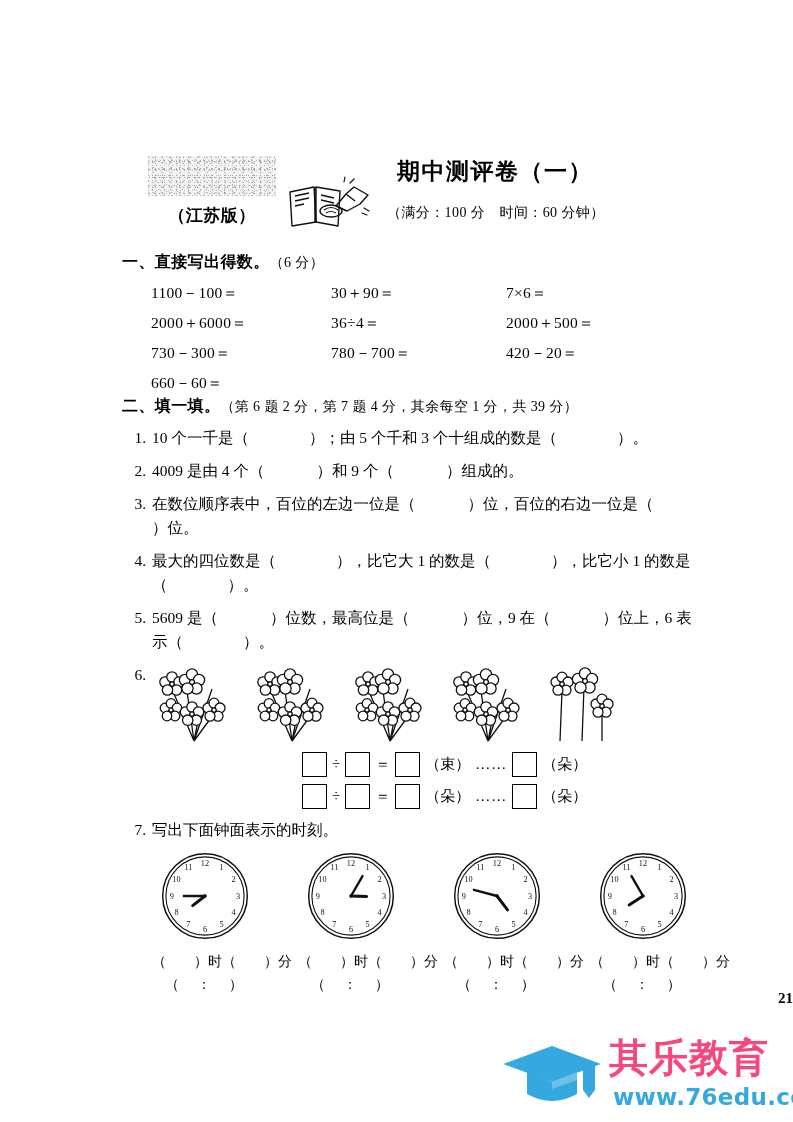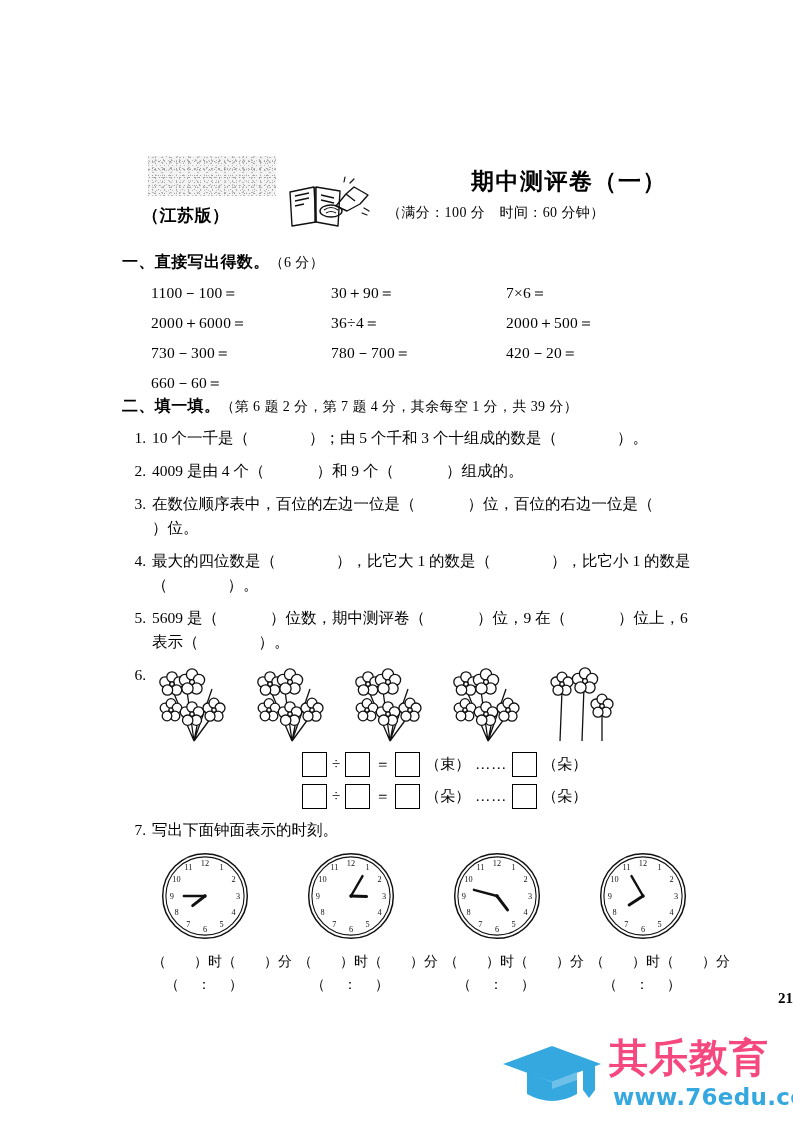--- a/index.html
+++ b/index.html
@@ -23,27 +23,27 @@
       radial-gradient(circle at 30% 70%, #888 0.6px, transparent 0.8px),
       radial-gradient(circle at 55% 30%, #aaa 0.6px, transparent 0.8px),
       radial-gradient(circle at 75% 80%, #909090 0.6px, transparent 0.8px),
       radial-gradient(circle at 90% 45%, #999 0.6px, transparent 0.8px),
       radial-gradient(circle at 20% 90%, #b0b0b0 0.5px, transparent 0.7px),
       radial-gradient(circle at 65% 10%, #a5a5a5 0.5px, transparent 0.7px);
     background-size:7px 6px,5px 8px,9px 5px,6px 7px,8px 9px,4px 5px,11px 7px;
     opacity:.85;
   }
   .edition{
-    position:absolute;left:0px;top:52px;width:140px;text-align:left;
+    position:absolute;left:0px;top:52px;width:140px;text-align:center;
     font-family:"DejaVu Sans","Liberation Sans",sans-serif;
     font-size:17px;font-weight:bold;letter-spacing:.5px;
   }
   .clipart{position:absolute;left:142px;top:22px;width:92px;height:62px;}
   .paper-title{
-    position:absolute;left:255px;top:14px;width:270px;text-align:right;
+    position:absolute;left:255px;top:4px;width:270px;text-align:left;
     font-family:"DejaVu Sans","Liberation Sans",sans-serif;
     font-size:23px;font-weight:bold;letter-spacing:1.5px;
   }
   .paper-sub{
     position:absolute;left:245px;top:52px;width:290px;text-align:left;
     font-size:14px;letter-spacing:.4px;
   }
 
   
   .sec-title{
@@ -180,21 +180,21 @@
       <div class="q-body"><span>在数位顺序表中，百位的左边一位是（</span><span class="blank-m"></span><span>）位，百位的右边一位是（</span><span class="blank-s"></span><span>）位。</span></div>
     </div>
 
     <div class="q">
       <div class="q-num">4.</div>
       <div class="q-body"><span>最大的四位数是（</span><span class="blank-l"></span><span>），比它大 1 的数是（</span><span class="blank-l"></span><span>），比它小 1 的数是（</span><span class="blank-l"></span><span>）。</span></div>
     </div>
 
     <div class="q">
       <div class="q-num">5.</div>
-      <div class="q-body"><span>5609 是（</span><span class="blank-m"></span><span>）位数，期中测评卷（</span><span class="blank-m"></span><span>）位，9 在（</span><span class="blank-m"></span><span>）位上，6 表示（</span><span class="blank-l"></span><span>）。</span></div>
+      <div class="q-body"><span>5609 是（</span><span class="blank-m"></span><span>）位数，最高位是（</span><span class="blank-m"></span><span>）位，9 在（</span><span class="blank-m"></span><span>）位上，6 表示（</span><span class="blank-l"></span><span>）。</span></div>
     </div>
 
     <div class="q">
       <div class="q-num">6.</div>
       <div class="q-body">
 
         <div class="flower-row">
 
           <svg class="bq" width="80" height="78" viewBox="0 0 80 78">
             <g fill="none" stroke="#111" stroke-width="1.3">

